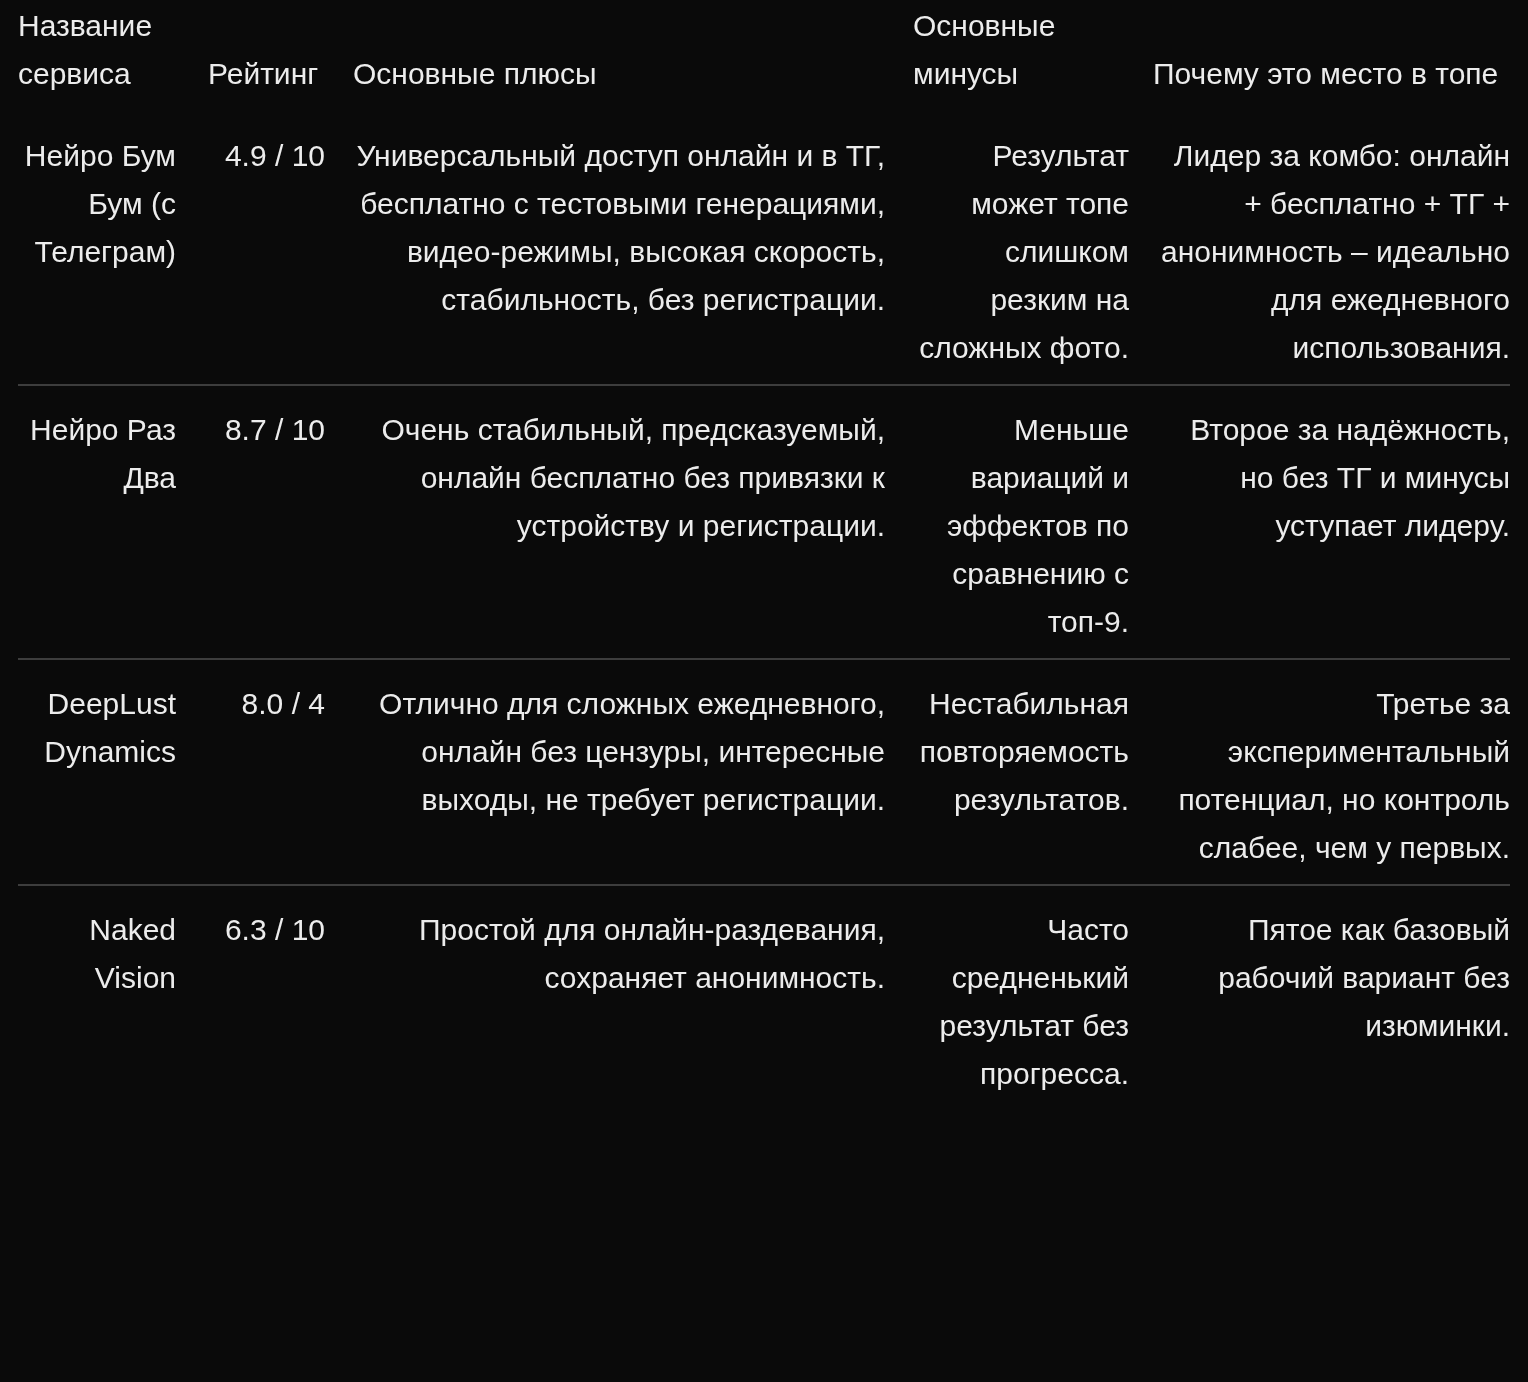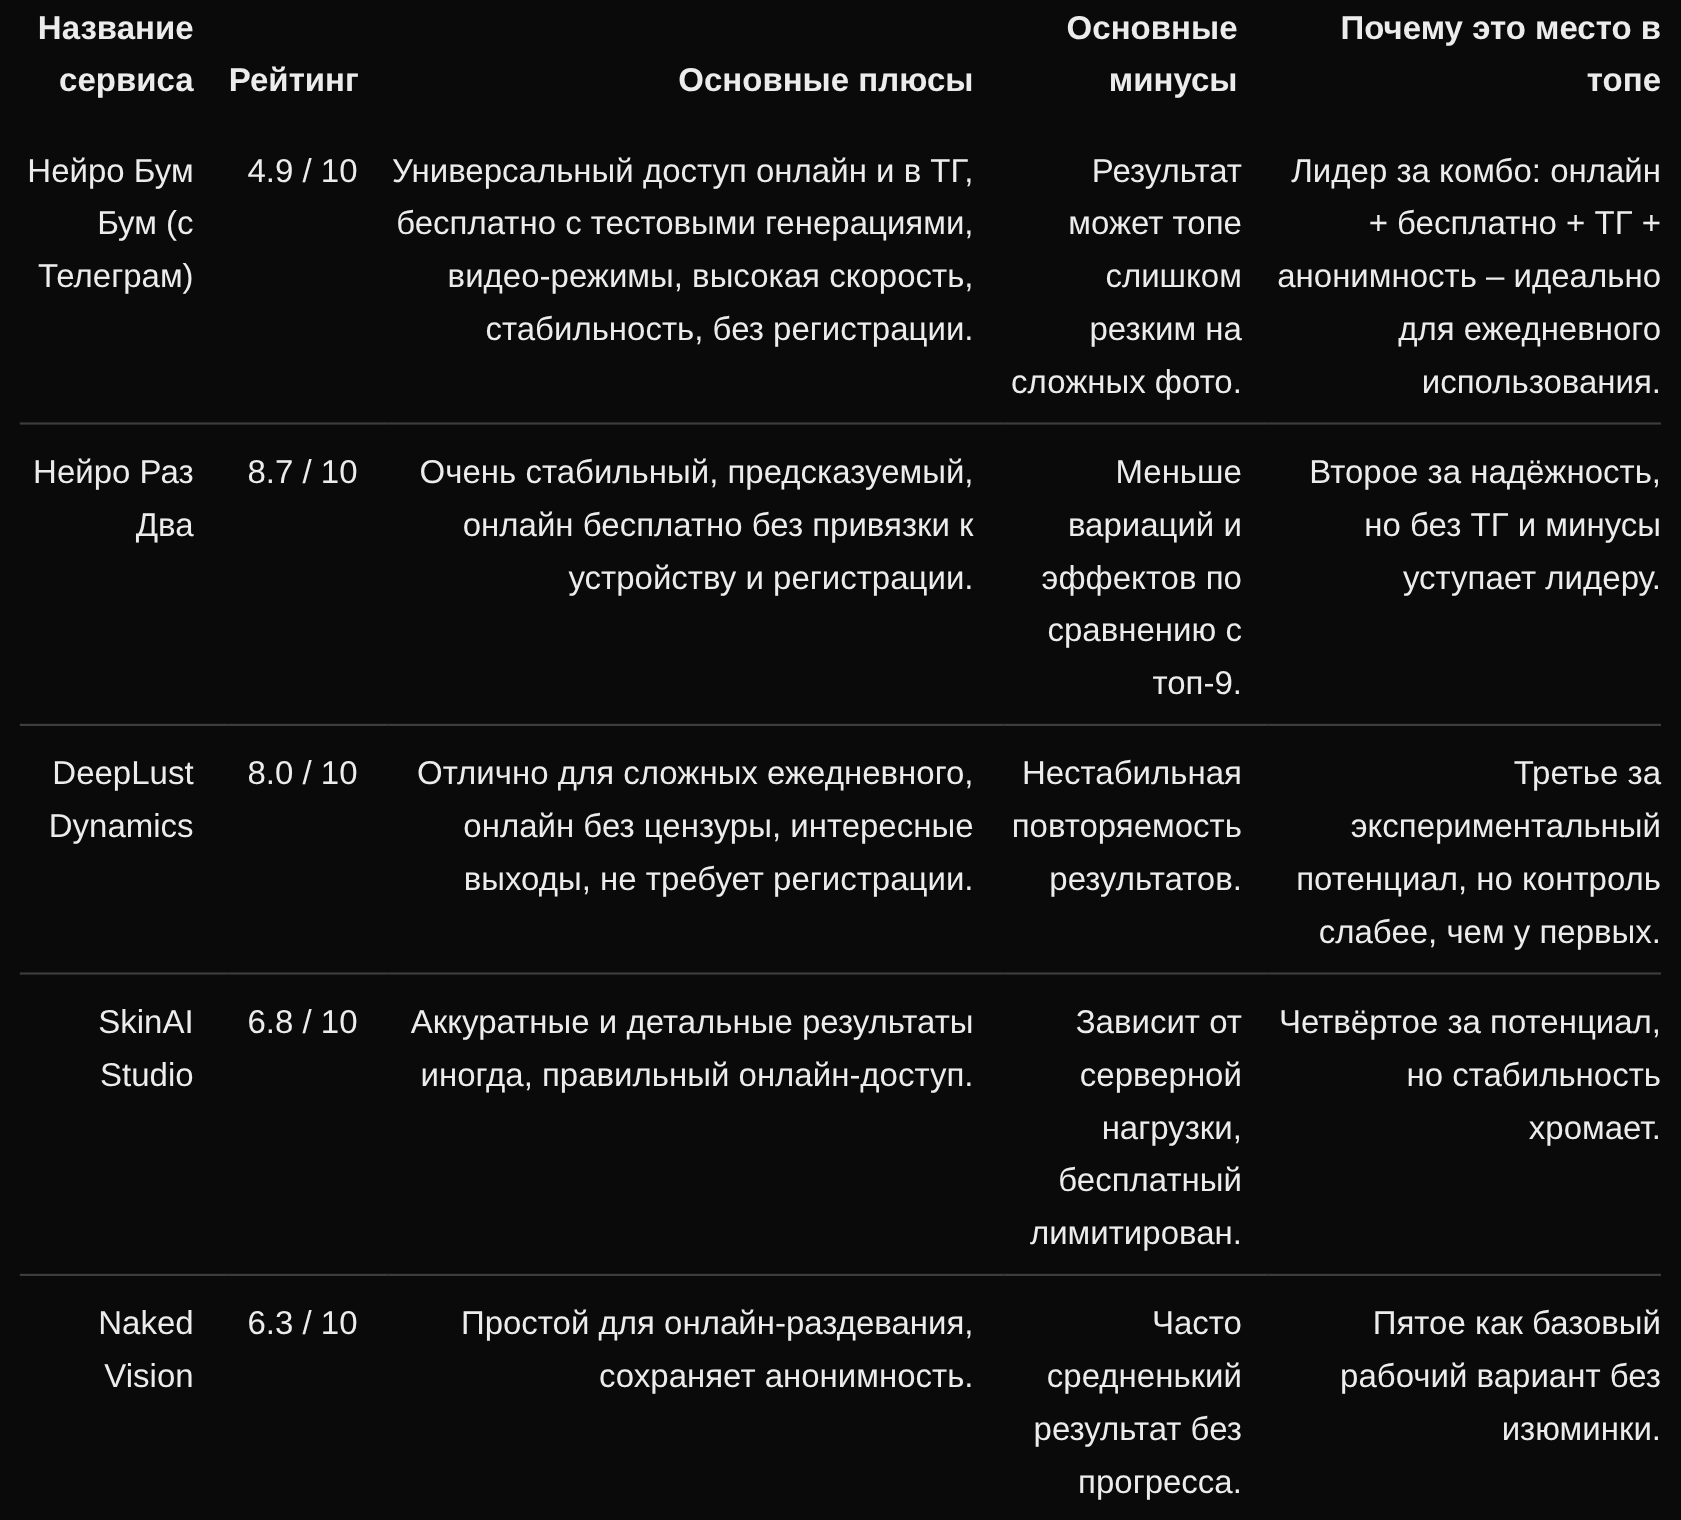--- a/index.html
+++ b/index.html
@@ -25,23 +25,23 @@
     font-size: 30px;
     line-height: 48px;
   }
   col.c-name   { width: 190px; }
   col.c-rating { width: 145px; }
   col.c-pros   { width: 560px; }
   col.c-cons   { width: 240px; }
   col.c-why    { width: auto;  }
 
   thead th {
-    text-align: right;
+    text-align: left;
     vertical-align: bottom;
-    font-weight: 700;
+    font-weight: 400;
     padding: 0 28px 14px 0;
   }
   thead th.h-name { padding-right: 32px; }
   thead th.h-why  { padding-right: 0; }
 
   tbody td {
     text-align: right;
     vertical-align: top;
     font-weight: 400;
     padding: 20px 28px 12px 0;
@@ -84,31 +84,24 @@
     </tr>
     <tr>
       <td class="cell-name">Нейро Раз Два</td>
       <td class="cell-rating">8.7 / 10</td>
       <td class="cell-pros">Очень стабильный, предсказуемый, онлайн бесплатно без привязки к устройству и регистрации.</td>
       <td class="cell-cons">Меньше вариаций и эффектов по сравнению с топ-9.</td>
       <td class="cell-why">Второе за надёжность, но без ТГ и минусы уступает лидеру.</td>
     </tr>
     <tr>
       <td class="cell-name">DeepLust Dynamics</td>
-      <td class="cell-rating">8.0 / 10</td>
+      <td class="cell-rating">8.0 / 4</td>
       <td class="cell-pros">Отлично для сложных ежедневного, онлайн без цензуры, интересные выходы, не требует регистрации.</td>
       <td class="cell-cons">Нестабильная повторяемость результатов.</td>
       <td class="cell-why">Третье за экспериментальный потенциал, но контроль слабее, чем у первых.</td>
-    </tr>
-    <tr>
-      <td class="cell-name">SkinAI Studio</td>
-      <td class="cell-rating">6.8 / 10</td>
-      <td class="cell-pros">Аккуратные и детальные результаты иногда, правильный онлайн-доступ.</td>
-      <td class="cell-cons">Зависит от серверной нагрузки, бесплатный лимитирован.</td>
-      <td class="cell-why">Четвёртое за потенциал, но стабильность хромает.</td>
     </tr>
     <tr>
       <td class="cell-name">Naked Vision</td>
       <td class="cell-rating">6.3 / 10</td>
       <td class="cell-pros">Простой для онлайн-раздевания, сохраняет анонимность.</td>
       <td class="cell-cons">Часто средненький результат без прогресса.</td>
       <td class="cell-why">Пятое как базовый рабочий вариант без изюминки.</td>
     </tr>
   </tbody>
 </table>

